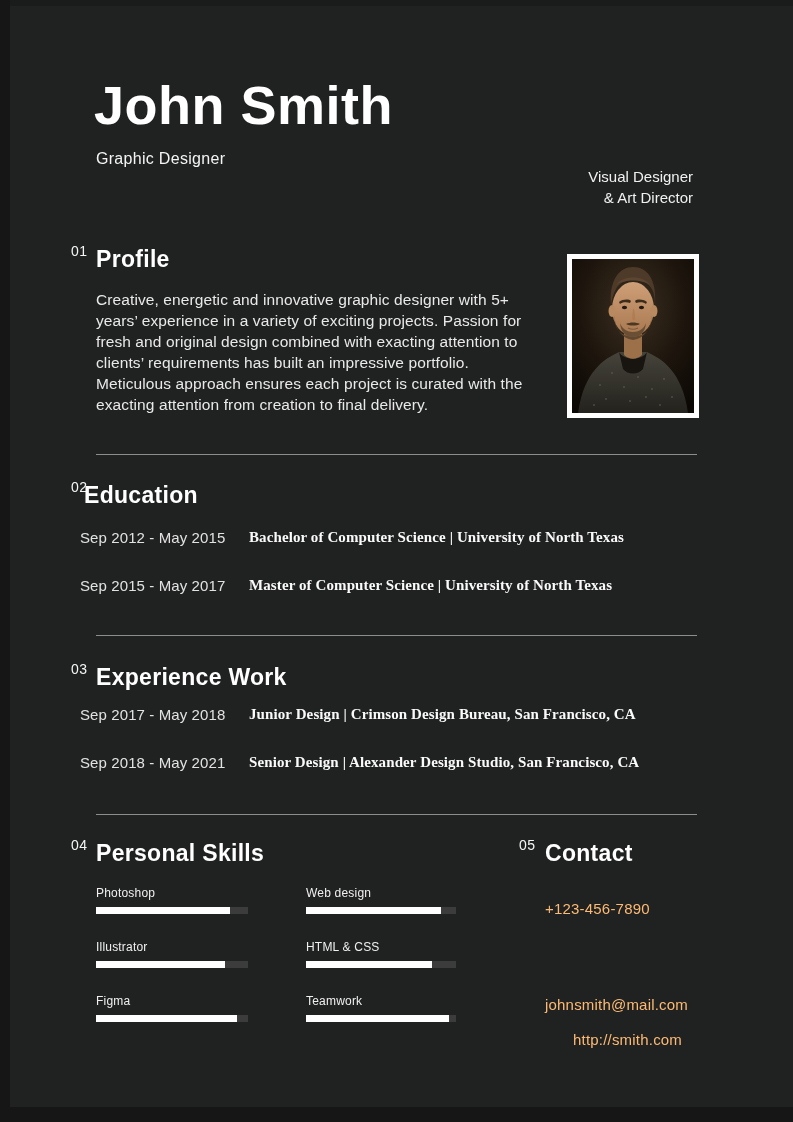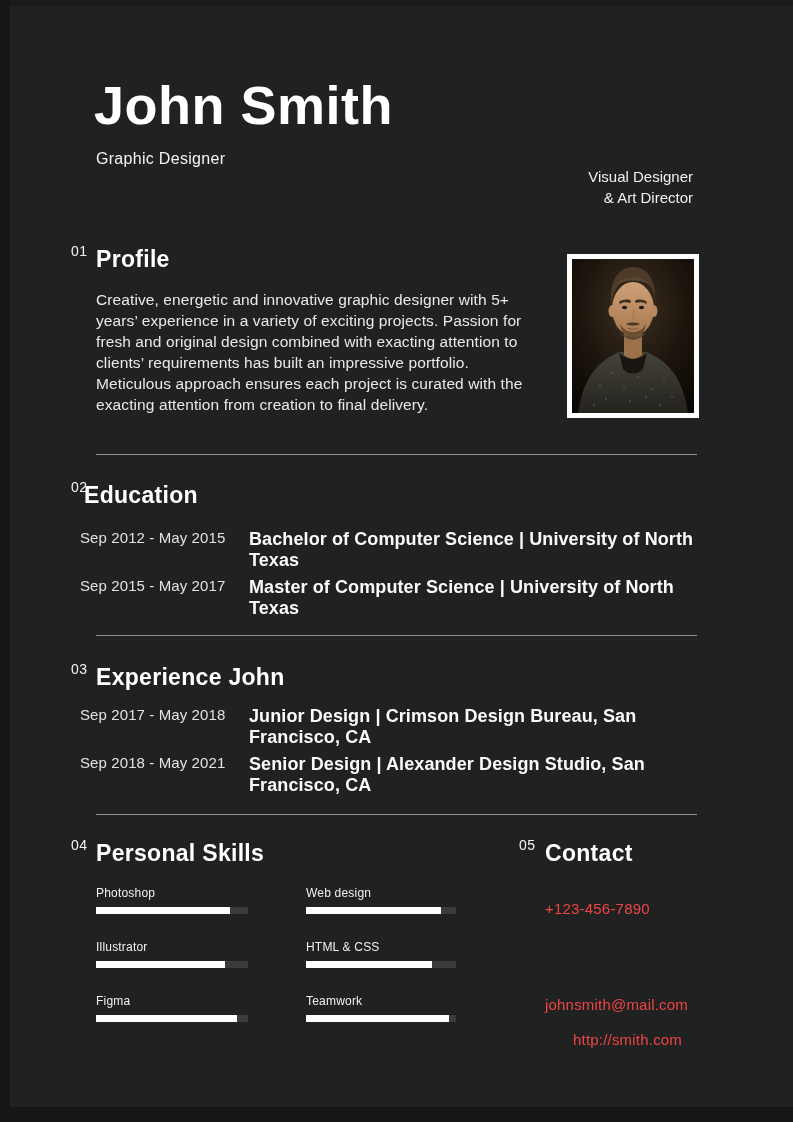--- a/index.html
+++ b/index.html
@@ -44,33 +44,33 @@
     left:567px;top:254px;width:132px;height:164px;
     background:#ffffff;padding:5px;box-sizing:border-box;
   }
   .photo-frame svg{display:block;width:100%;height:100%;}
 
   .divider{left:96px;width:601px;height:1px;background:#8d8d8d;}
   .div-1{top:454px;} .div-2{top:635px;} .div-3{top:814px;}
 
   .row{left:80px;width:620px;display:flex;align-items:flex-start;}
   .row .dates{flex:0 0 169px;font-size:15px;color:#e2e2e2;font-weight:400;letter-spacing:.1px;}
-  .row .desc{font-size:18px;font-weight:700;color:#fafafa;letter-spacing:.1px;}
+  .row .desc{font-size:15px;font-weight:700;color:#fafafa;letter-spacing:.1px;font-family:Liberation Serif, serif;}
   .edu-1{top:529px;} .edu-2{top:577px;}
   .exp-1{top:706px;} .exp-2{top:754px;}
 
   .skill-col{top:884px;}
   .skill-col-left{left:96px;width:152px;}
   .skill-col-right{left:306px;width:150px;}
   .skill{margin-bottom:24px;}
   .skill-label{font-size:12px;color:#f0f0f0;letter-spacing:.2px;display:block;line-height:18px;}
   .bar-track{margin-top:5px;height:7px;background:#3c3c3c;width:100%;}
   .bar-fill{height:100%;background:#ffffff;}
 
-  .contact-item{left:545px;font-size:15px;color:#ef4444;letter-spacing:.2px;}
+  .contact-item{left:545px;font-size:15px;color:#fdba74;letter-spacing:.2px;}
   .contact-1{top:900px;} .contact-2{top:948px;margin-top:48px;} .contact-3{top:1031px;margin-left:28px;}
 </style>
 </head>
 <body>
 
 <div class="page">
   <div class="edge-top abs" style="left:0;top:0;"></div>
   <div class="edge-left"></div>
   <div class="edge-bottom"></div>
 
@@ -160,21 +160,21 @@
     <span class="desc">Bachelor of Computer Science | University of North Texas</span>
   </div>
   <div class="abs row edu-2">
     <span class="dates">Sep 2015 - May 2017</span>
     <span class="desc">Master of Computer Science | University of North Texas</span>
   </div>
 
   <div class="abs divider div-2"></div>
 
   <div class="abs sec-num num-experience">03</div>
-  <div class="abs sec-head head-experience">Experience John</div>
+  <div class="abs sec-head head-experience">Experience Work</div>
   <div class="abs row exp-1">
     <span class="dates">Sep 2017 - May 2018</span>
     <span class="desc">Junior Design | Crimson Design Bureau, San Francisco, CA</span>
   </div>
   <div class="abs row exp-2">
     <span class="dates">Sep 2018 - May 2021</span>
     <span class="desc">Senior Design | Alexander Design Studio, San Francisco, CA</span>
   </div>
 
   <div class="abs divider div-3"></div>

